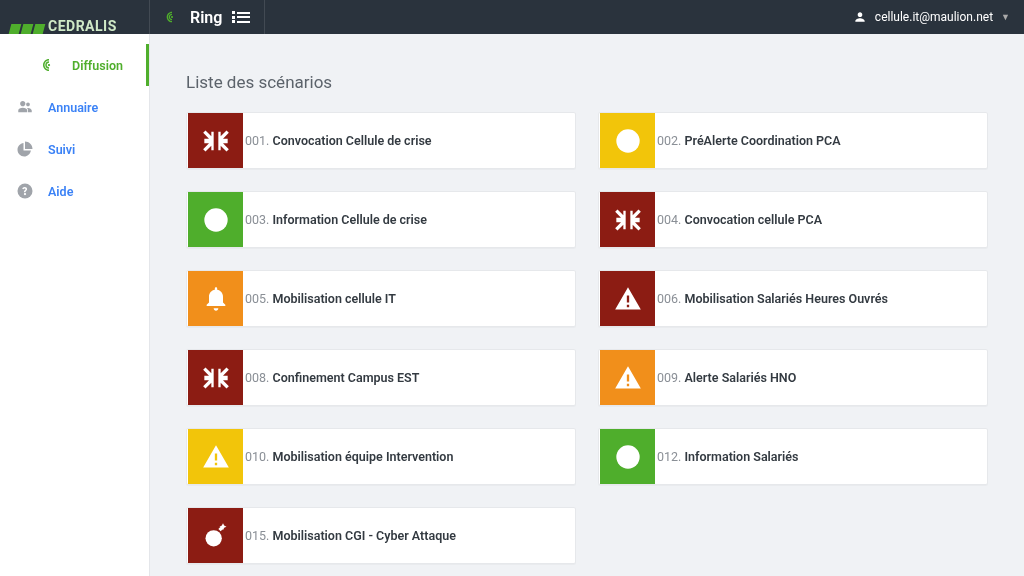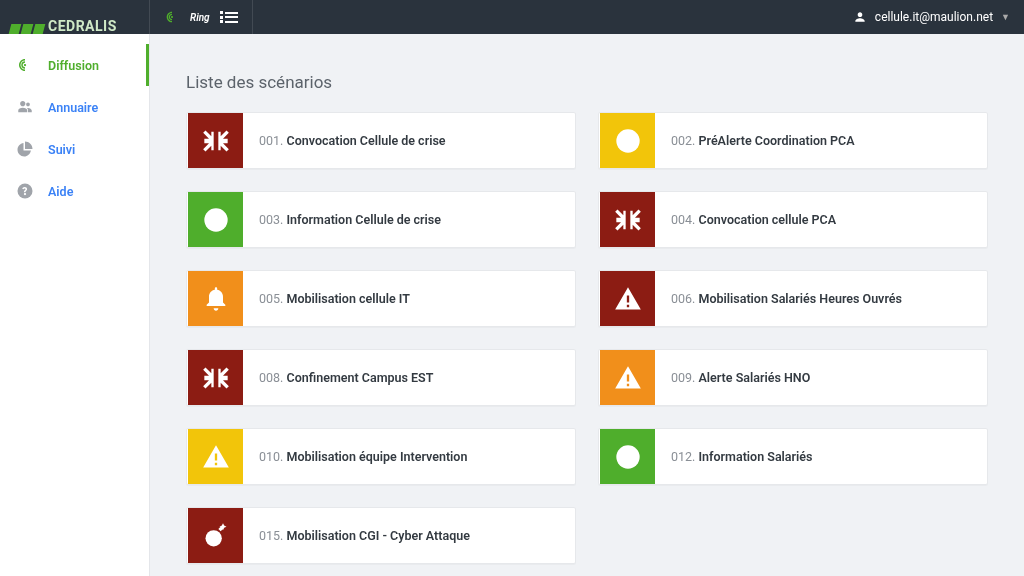--- a/index.html
+++ b/index.html
@@ -6,52 +6,52 @@
   html, body { width: 1024px; height: 576px; font-family: -apple-system, Segoe UI, Roboto, Arial, sans-serif; background: #F0F2F5; overflow: hidden; }
   
   
   .topbar { height: 34px; background: #2A333D; color: #fff; display: flex; align-items: center; font-size: 12px; }
   .logo-block { width: 150px; height: 34px; display: flex; align-items: flex-end; padding-left: 10px; border-right: 1px solid #424A53; }
   .logo-squares { display: inline-flex; gap: 2px; margin-right: 4px; }
   .logo-squares span { width: 10px; height: 10px; background: #4FAE2C; transform: skewX(-15deg); display: inline-block; }
   .logo-text { font-weight: 700; font-size: 14px; color: #CFE9C6; letter-spacing: 0.5px; }
   .ring-block { display: flex; align-items: center; gap: 10px; padding: 0 14px; border-right: 1px solid #424A53; height: 34px; }
   .ring-block svg { fill: #4FAE2C; width: 16px; height: 16px; }
-  .ring-label { font-weight: 600; font-size: 10px; font-style: italic; }
+  .ring-label { font-weight: 600; font-size: 16px; }
   .list-ic { width: 18px; height: 12px; display: inline-flex; flex-direction: column; justify-content: space-between; cursor: pointer; }
   .list-ic span { display: flex; align-items: center; }
   .list-ic span::before { content: ""; width: 3px; height: 3px; background: #fff; display: inline-block; margin-right: 2px; }
   .list-ic span::after { content: ""; flex: 1; height: 2px; background: #fff; display: inline-block; }
   .spacer { flex: 1; }
   .user-block { display: flex; align-items: center; gap: 8px; padding-right: 14px; cursor: pointer; }
   .user-block svg { fill: #fff; width: 14px; height: 14px; }
   .user-label { font-size: 12px; }
   .caret { font-size: 9px; color: #aaa; }
   
   
   .main { display: flex; height: calc(576px - 34px); }
   .sidebar { width: 150px; background: #fff; border-right: 1px solid #E4E6EA; padding-top: 10px; position: relative; }
   .sidebar::after { content:""; position:absolute; right:0; top:0; bottom:0; width:2px; background:transparent; }
   .nav-item { display: flex; align-items: center; height: 42px; padding-left: 16px; gap: 14px; cursor: pointer; color: #3b82f6; font-size: 12.5px; font-weight: 600; border-right: 3px solid transparent; }
   .nav-item svg { width: 18px; height: 18px; fill: #A0A4AA; }
-  .nav-item.active { color: #4FAE2C; border-right-color: #4FAE2C; }
+  .nav-item.active { color: #4FAE2C; border-right-color: #4FAE2C; margin-left: 24px; }
   .nav-item.active svg { fill: #4FAE2C; }
   
   .content { flex: 1; padding: 18px 36px; overflow-y: auto; }
   .page-title { font-size: 17px; color: #5C636B; font-weight: 400; margin-bottom: 20px; margin-top: 20px; }
   
   .grid { display: grid; grid-template-columns: 1fr 1fr; gap: 22px 22px; }
   .card { background: #fff; border: 1px solid #E6E8EB; border-radius: 2px; display: flex; align-items: center; height: 57px; cursor: pointer; box-shadow: 0 1px 1px rgba(0,0,0,0.03); }
   .card .icon-box { width: 55px; height: 55px; margin: 1px; display: flex; align-items: center; justify-content: center; flex-shrink: 0; }
   .card .icon-box svg { width: 28px; height: 28px; fill: #fff; }
   .bg-dkred { background: #8C1C13; }
   .bg-yellow { background: #F2C50A; }
   .bg-green { background: #4FAE2C; }
   .bg-orange { background: #F18F1B; }
-  .card-text { padding-left: 15px; font-size: 12.5px; }
+  .card-text { padding-left: 1px; font-size: 12.5px; }
   .card-num { color: #8A8F96; }
   .card-title { color: #333A41; font-weight: 600; }
   
   
   .yellow-dark svg { fill: #3A3A1A; }
 </style>
 </head>
 <body>
 
 <svg width="0" height="0" style="position:absolute">

